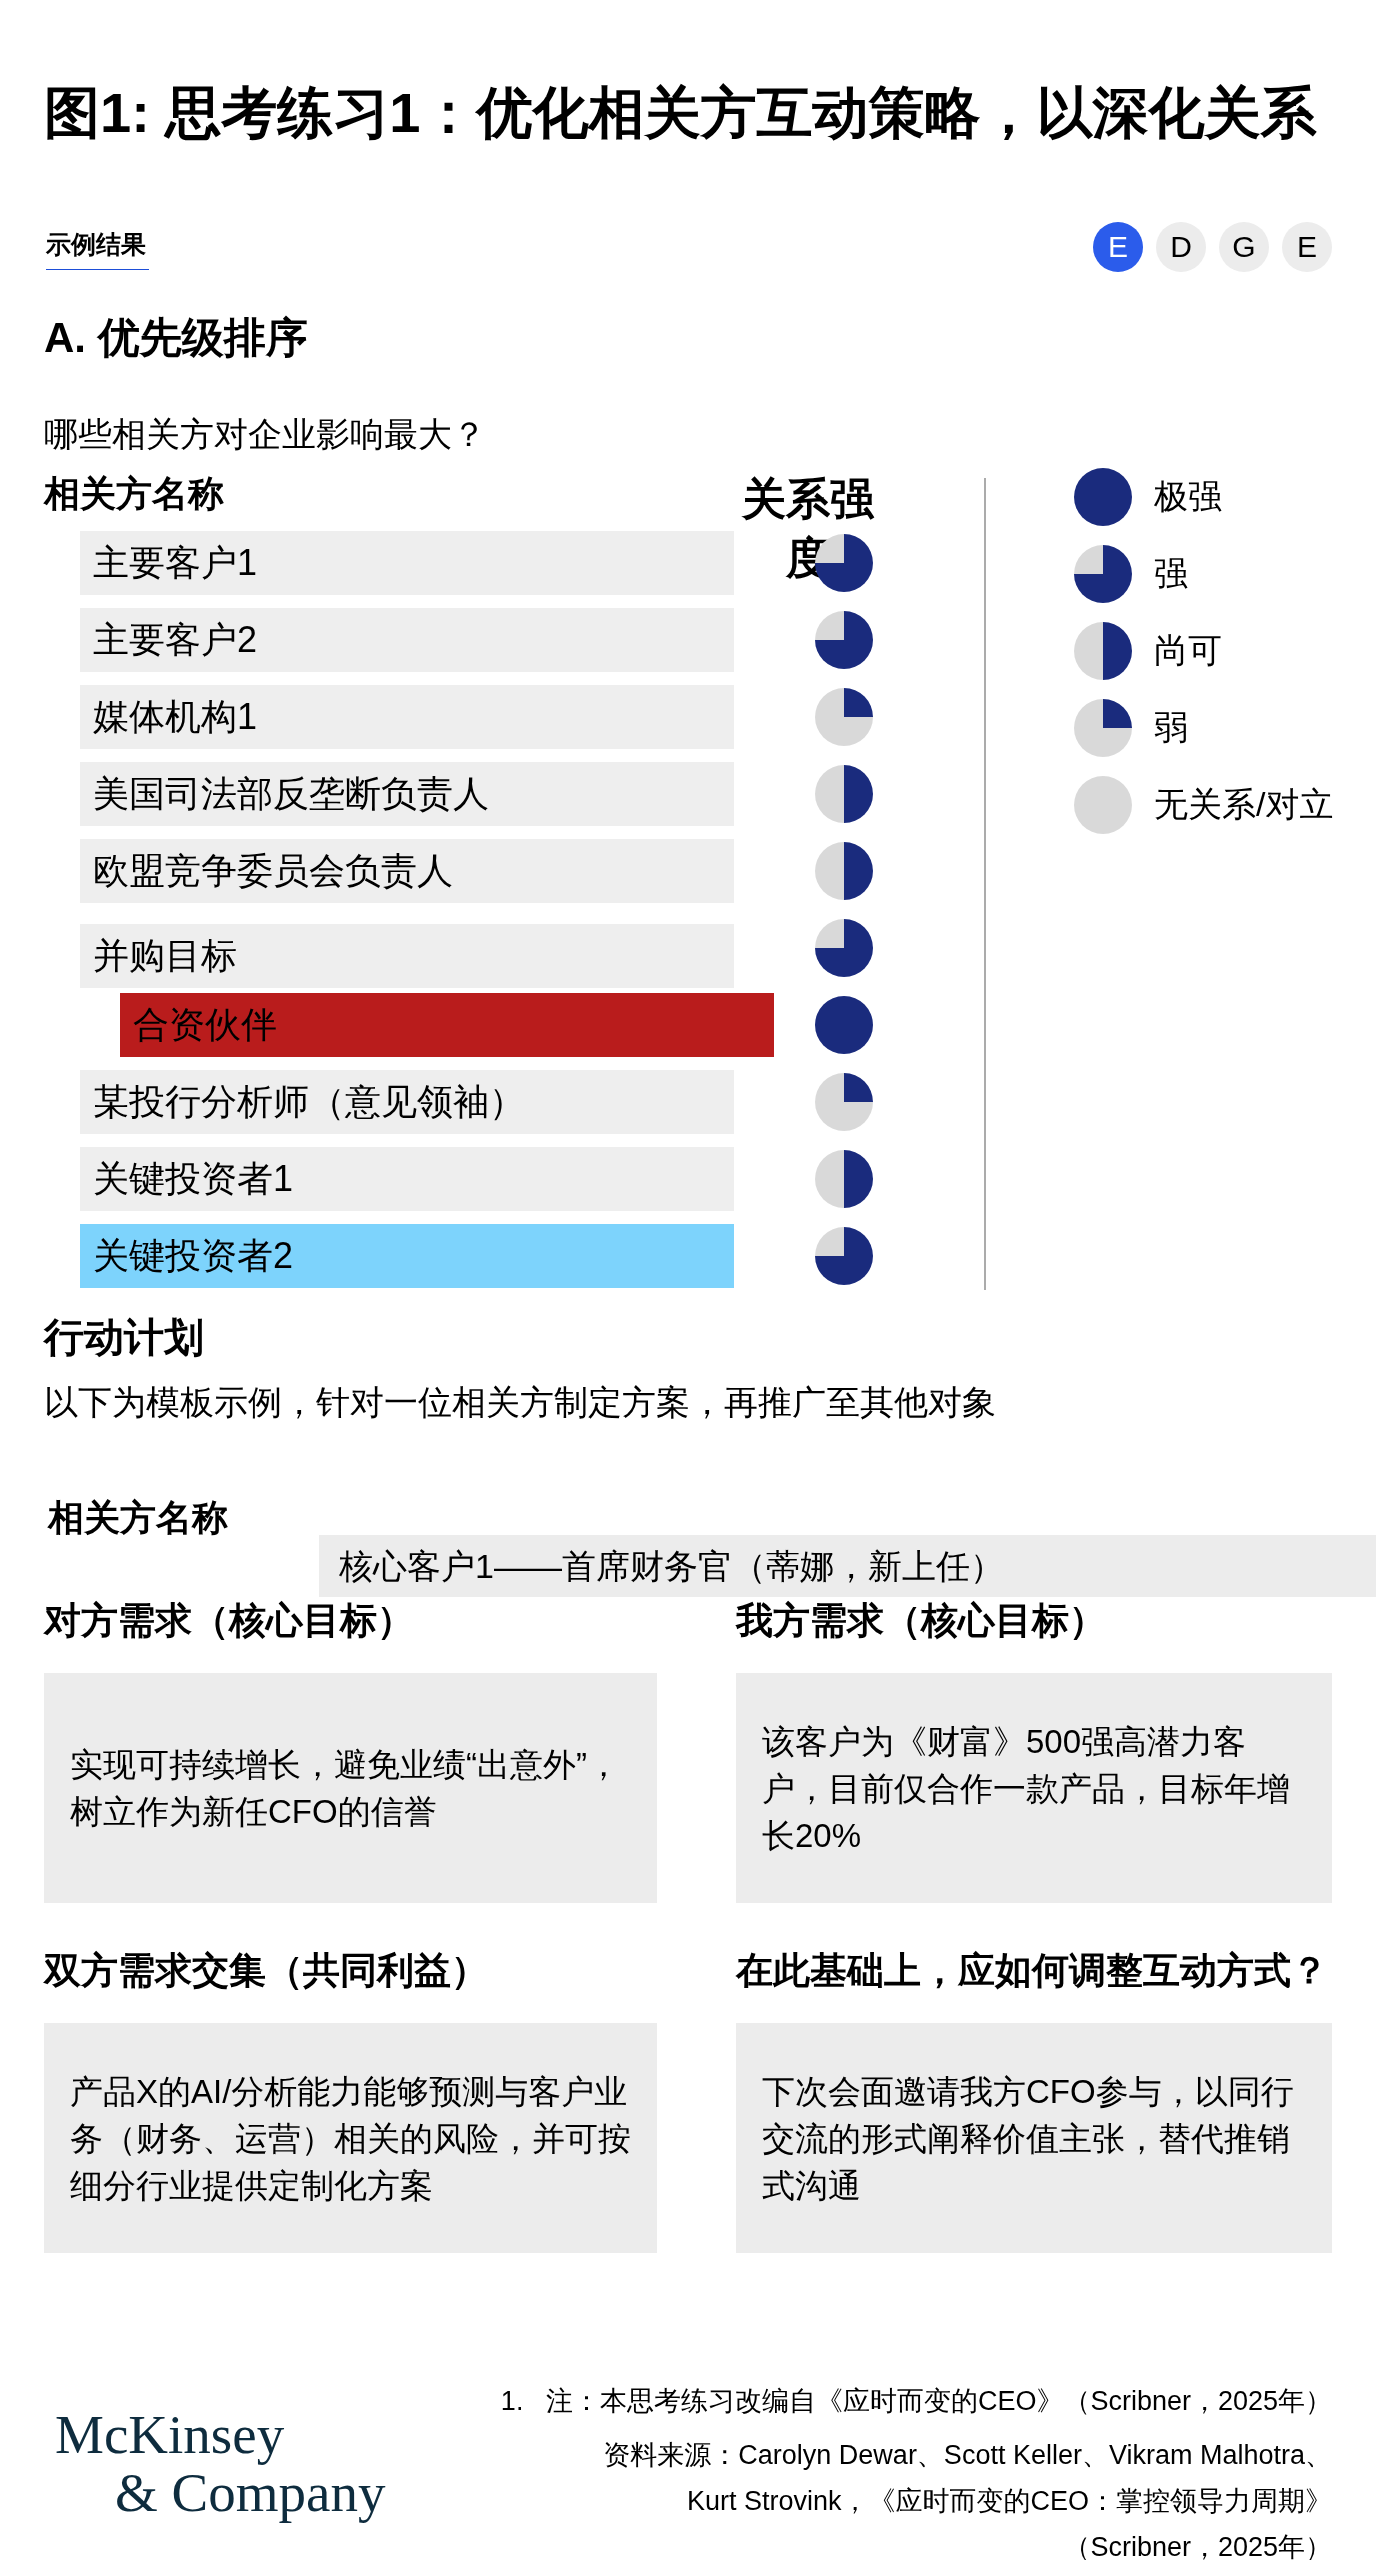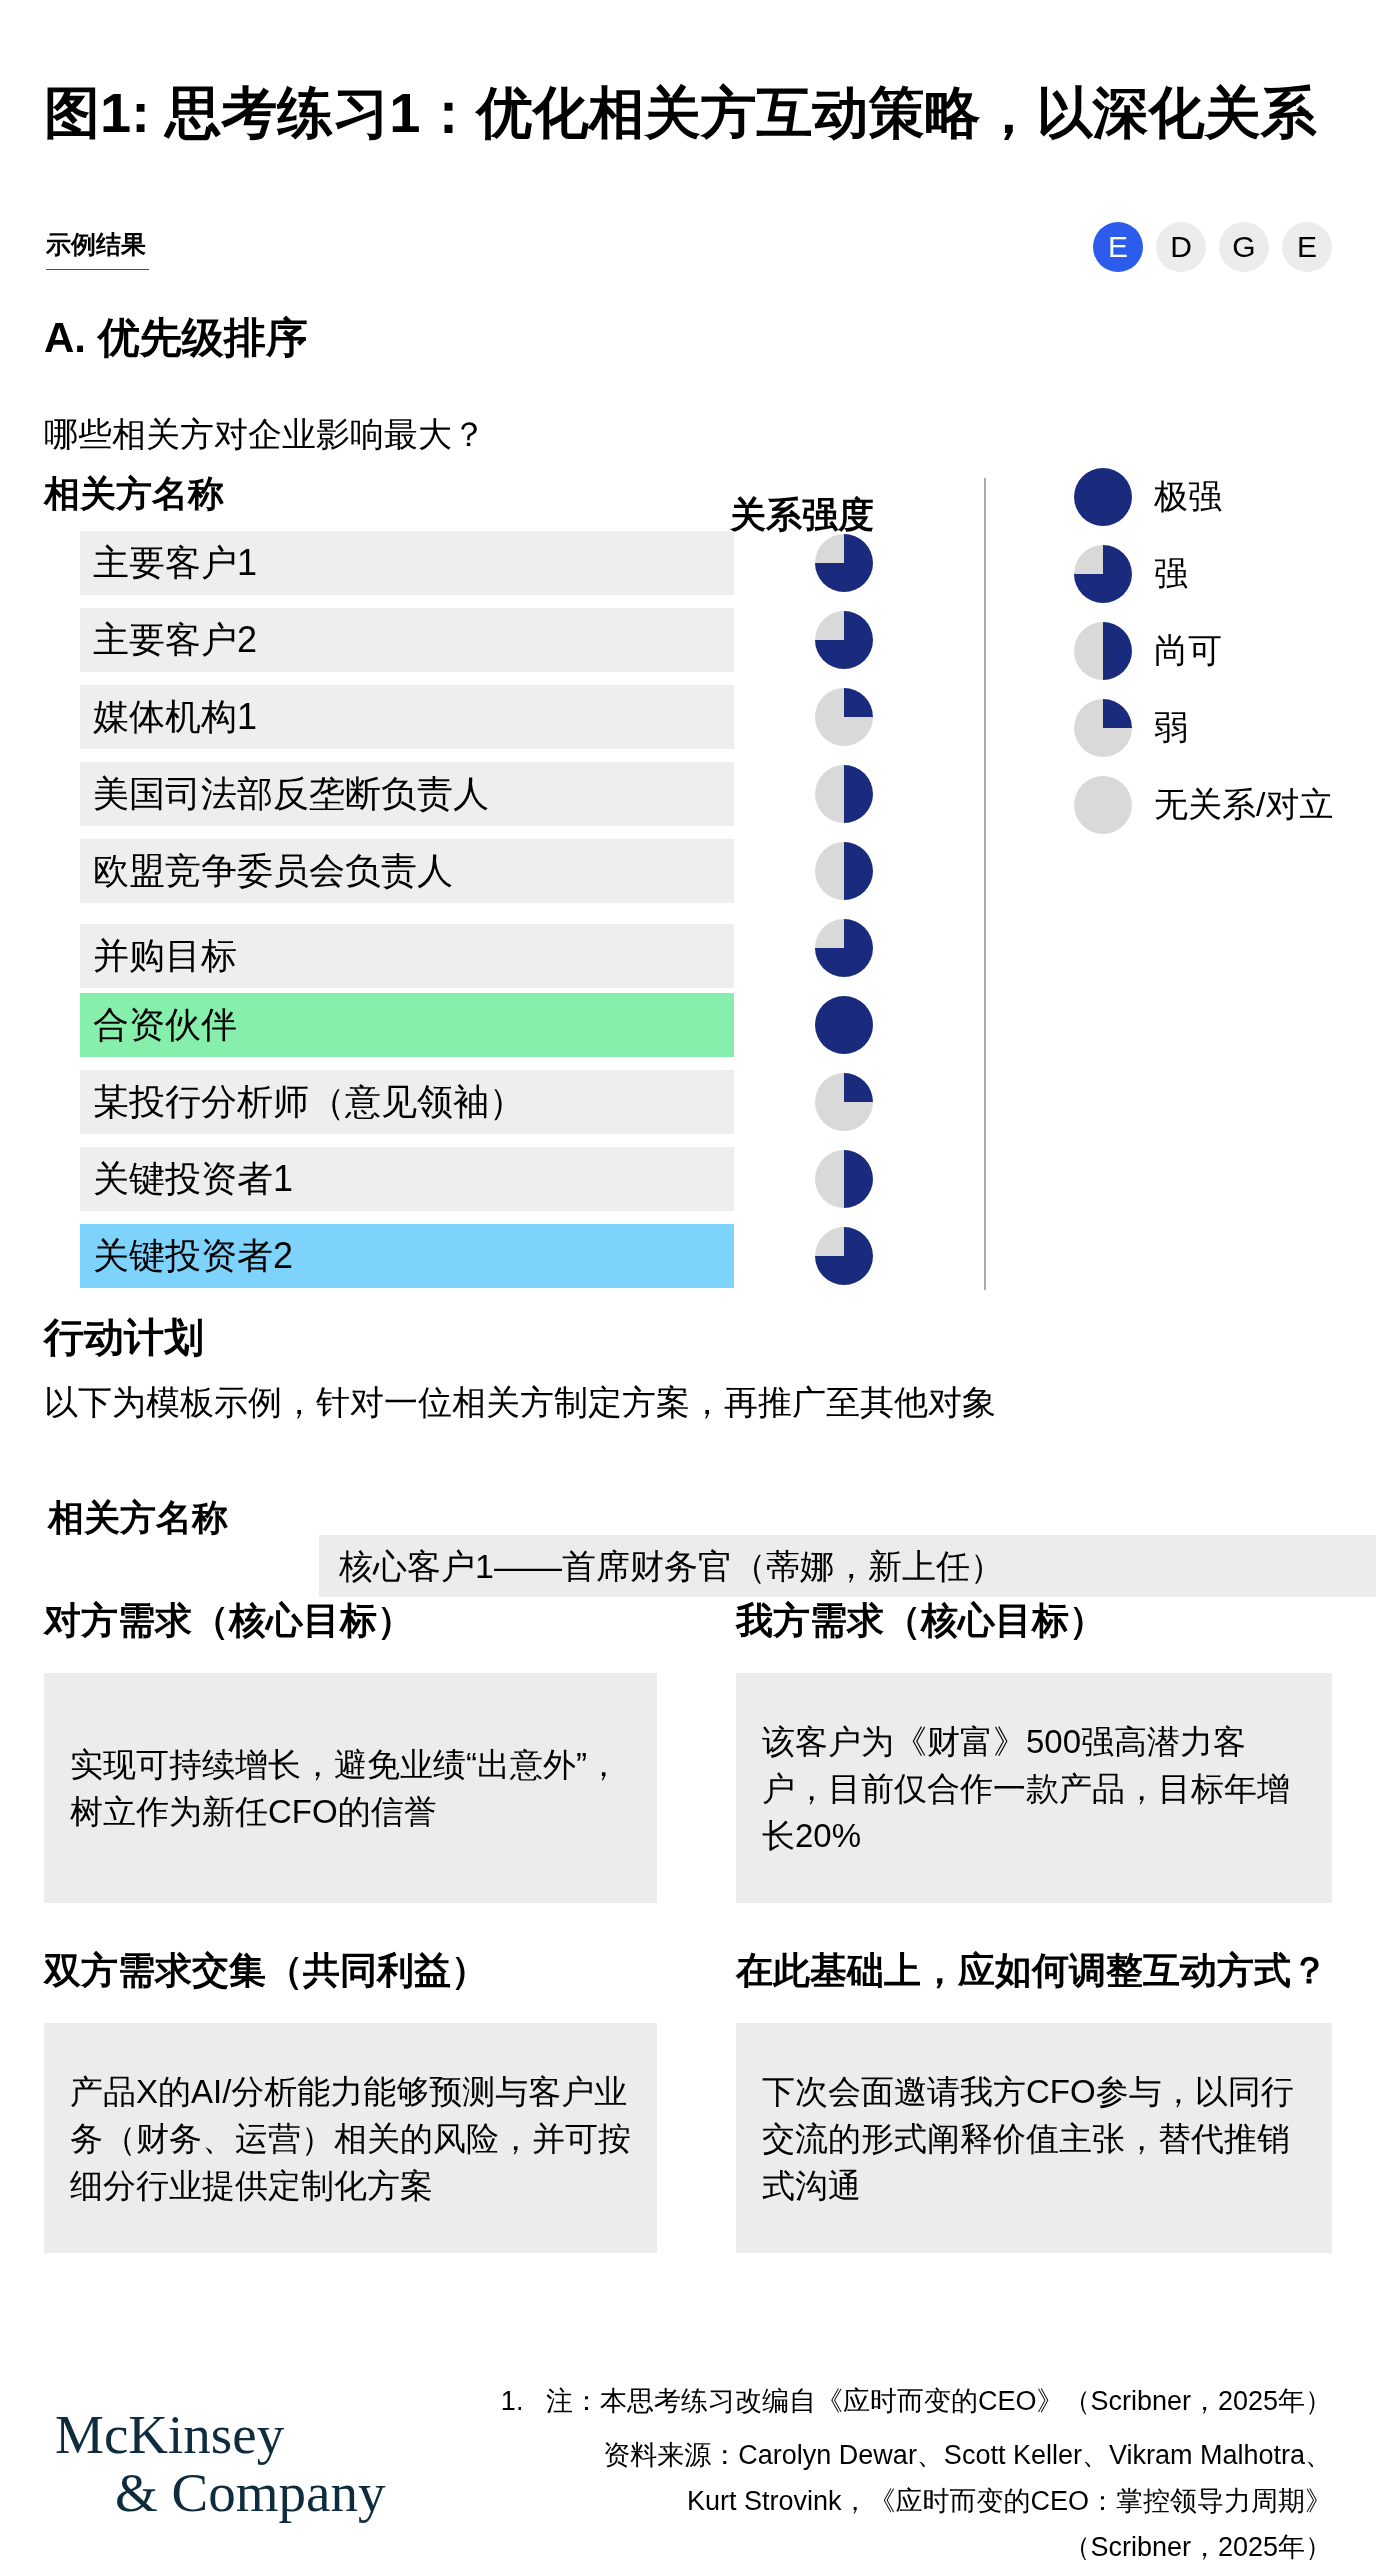--- a/index.html
+++ b/index.html
@@ -11,21 +11,21 @@
        border-bottom:1px solid #1d4ed8;padding:0 3px 8px 0;}
   .badges{position:absolute;top:222px;right:44px;display:flex;gap:13px;}
   .badge{width:50px;height:50px;border-radius:50%;background:#ececec;display:flex;
          align-items:center;justify-content:center;font-size:30px;cursor:pointer;}
   .badge.active{color:#fff;}
 
   .sec-a{position:absolute;left:44px;top:310px;font-size:42px;font-weight:700;}
   .question{position:absolute;left:44px;top:412px;font-size:34px;}
 
   .th1{position:absolute;left:44px;top:470px;font-size:36px;font-weight:700;}
-  .th2{position:absolute;left:730px;top:470px;width:156px;font-size:36px;font-weight:700;margin-top:21px;}
+  .th2{position:absolute;left:730px;top:470px;width:156px;text-align:center;font-size:44px;font-weight:700;}
 
   .rows{position:absolute;left:0;top:531px;width:1376px;padding-left:36px;}
   .srow{position:relative;height:64px;margin-bottom:13px;}
   .sbar{position:absolute;left:44px;top:0;width:654px;height:64px;background:#eeeeee;
         font-size:36px;line-height:64px;padding-left:13px;box-sizing:border-box;white-space:nowrap;}
   .srow .pie{position:absolute;left:779px;top:3px;}
   .pie{width:58px;height:58px;border-radius:50%;background:#d9d9d9;}
 
   .divider{position:absolute;left:984px;top:478px;width:2px;height:812px;background:#ababab;}
 
@@ -94,21 +94,21 @@
       </div>
       <div class="srow">
         <div class="sbar" style="background: rgb(238, 238, 238);">欧盟竞争委员会负责人</div>
         <div class="pie" style="background: conic-gradient(rgb(26, 43, 125) 0deg, rgb(26, 43, 125) 180deg, rgb(217, 217, 217) 180deg, rgb(217, 217, 217) 360deg);"></div>
       </div>
       <div class="srow">
         <div class="sbar" style="background: rgb(238, 238, 238); margin-top: 8px;">并购目标</div>
         <div class="pie" style="background: conic-gradient(rgb(26, 43, 125) 0deg, rgb(26, 43, 125) 270deg, rgb(217, 217, 217) 270deg, rgb(217, 217, 217) 360deg);"></div>
       </div>
       <div class="srow">
-        <div class="sbar" style="background: #86efac;">合资伙伴</div>
+        <div class="sbar" style="background: #b91c1c; margin-left: 40px;">合资伙伴</div>
         <div class="pie" style="background: conic-gradient(rgb(26, 43, 125) 0deg, rgb(26, 43, 125) 360deg, rgb(217, 217, 217) 360deg, rgb(217, 217, 217) 360deg);"></div>
       </div>
       <div class="srow">
         <div class="sbar" style="background: rgb(238, 238, 238);">某投行分析师（意见领袖）</div>
         <div class="pie" style="background: conic-gradient(rgb(26, 43, 125) 0deg, rgb(26, 43, 125) 90deg, rgb(217, 217, 217) 90deg, rgb(217, 217, 217) 360deg);"></div>
       </div>
       <div class="srow">
         <div class="sbar" style="background: rgb(238, 238, 238);">关键投资者1</div>
         <div class="pie" style="background: conic-gradient(rgb(26, 43, 125) 0deg, rgb(26, 43, 125) 180deg, rgb(217, 217, 217) 180deg, rgb(217, 217, 217) 360deg);"></div>
       </div>

